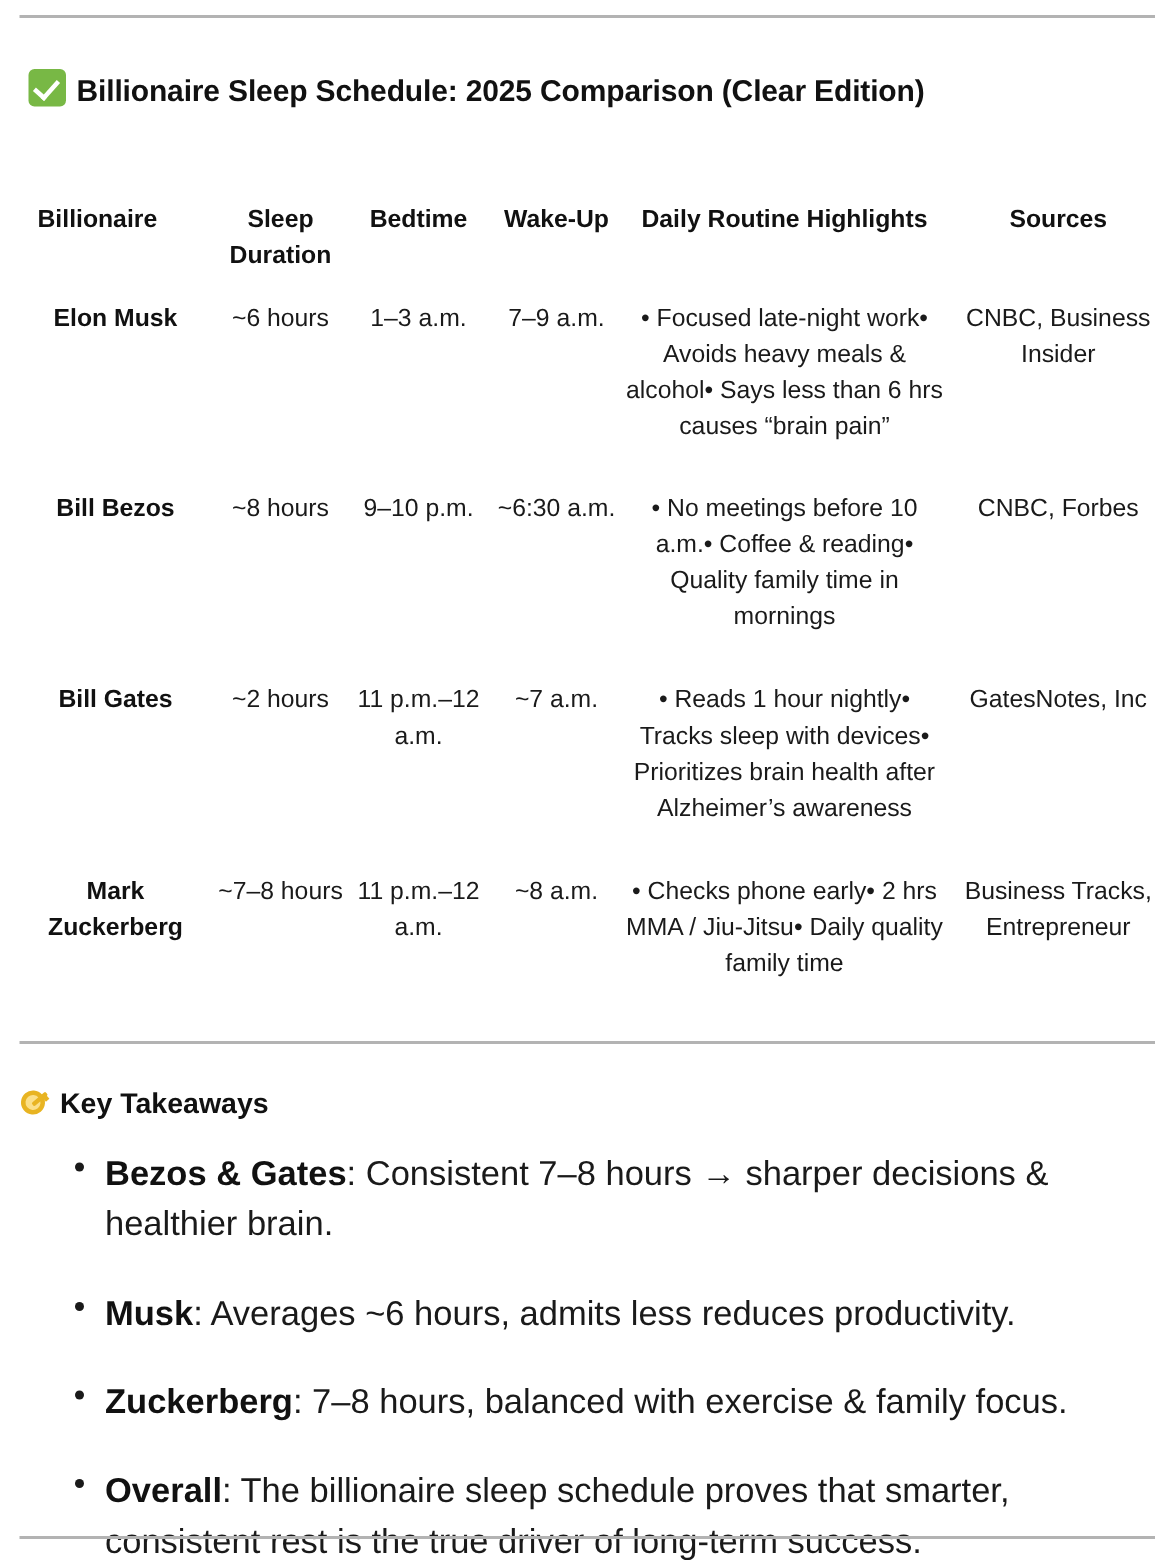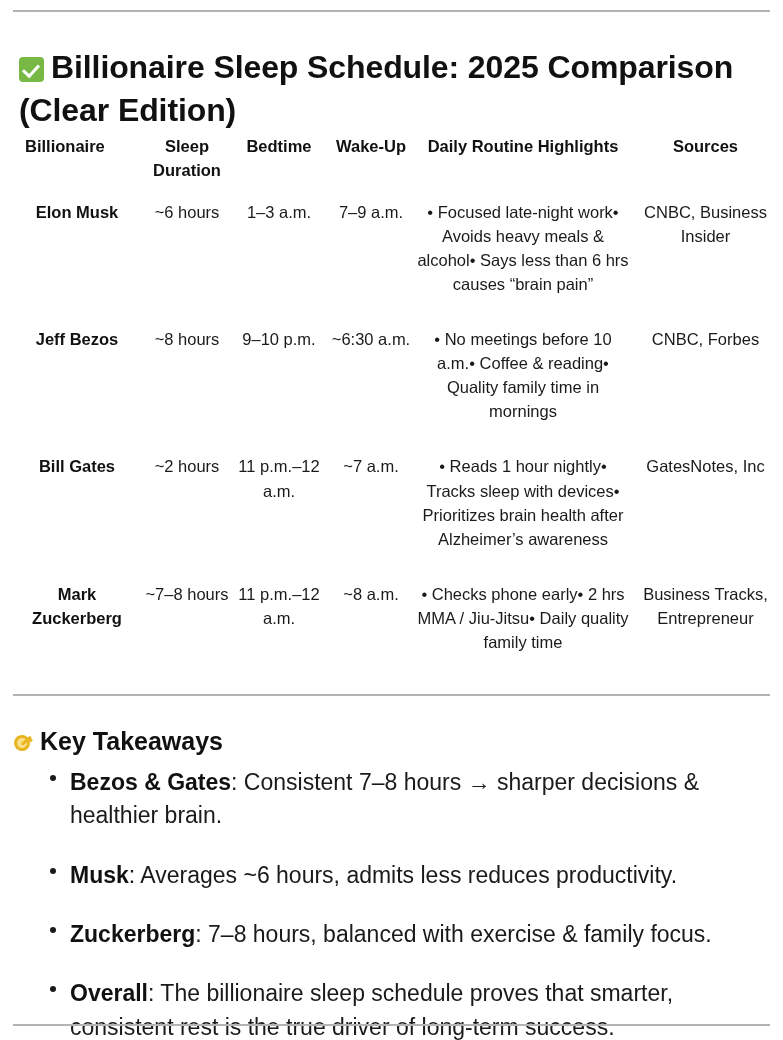--- a/index.html
+++ b/index.html
@@ -35,21 +35,21 @@
   .rule-bottom { top: 1024px; }
 
   
   .title-block {
     position: absolute;
     left: 19px;
     top: 46px;
     width: 748px;
   }
   .title {
-    font-size: 32px;
+    font-size: 20px;
     font-weight: bold;
     line-height: 1.33;
     letter-spacing: -0.1px;
     color: #111111;
     margin: 0;
   }
   .check-emoji {
     display: inline-block;
     width: 25px;
     height: 25px;
@@ -122,21 +122,21 @@
   .cell-bed  { padding-left: 9px;  padding-right: 8px; }
   .cell-wake { padding-left: 10px; padding-right: 10px; }
   .cell-daily{ padding-left: 8px;  padding-right: 14px; }
   .cell-src  { padding-left: 10px; padding-right: 6px; }
 
   
   .takeaways-head {
     position: absolute;
     left: 14px;
     top: 726px;
-    font-size: 25px;
+    font-size: 19px;
     font-weight: bold;
     color: #111111;
     line-height: 1.2;
   }
   .key-emoji {
     display: inline-block;
     width: 21px;
     height: 18px;
     position: relative;
     vertical-align: -2px;
@@ -231,21 +231,21 @@
     <tbody>
       <tr>
         <td class="cell-name">Elon Musk</td>
         <td class="cell-dur">~6 hours</td>
         <td class="cell-bed">1–3 a.m.</td>
         <td class="cell-wake">7–9 a.m.</td>
         <td class="cell-daily">• Focused late-night work• Avoids heavy meals &amp; alcohol• Says less than 6 hrs causes “brain pain”</td>
         <td class="cell-src">CNBC, Business Insider</td>
       </tr>
       <tr>
-        <td class="cell-name">Jeff Bezos</td>
+        <td class="cell-name">Bill Bezos</td>
         <td class="cell-dur">~8 hours</td>
         <td class="cell-bed">9–10 p.m.</td>
         <td class="cell-wake">~6:30 a.m.</td>
         <td class="cell-daily">• No meetings before 10 a.m.• Coffee &amp; reading• Quality family time in mornings</td>
         <td class="cell-src">CNBC, Forbes</td>
       </tr>
       <tr>
         <td class="cell-name">Bill Gates</td>
         <td class="cell-dur">~2 hours</td>
         <td class="cell-bed">11 p.m.–12 a.m.</td>

